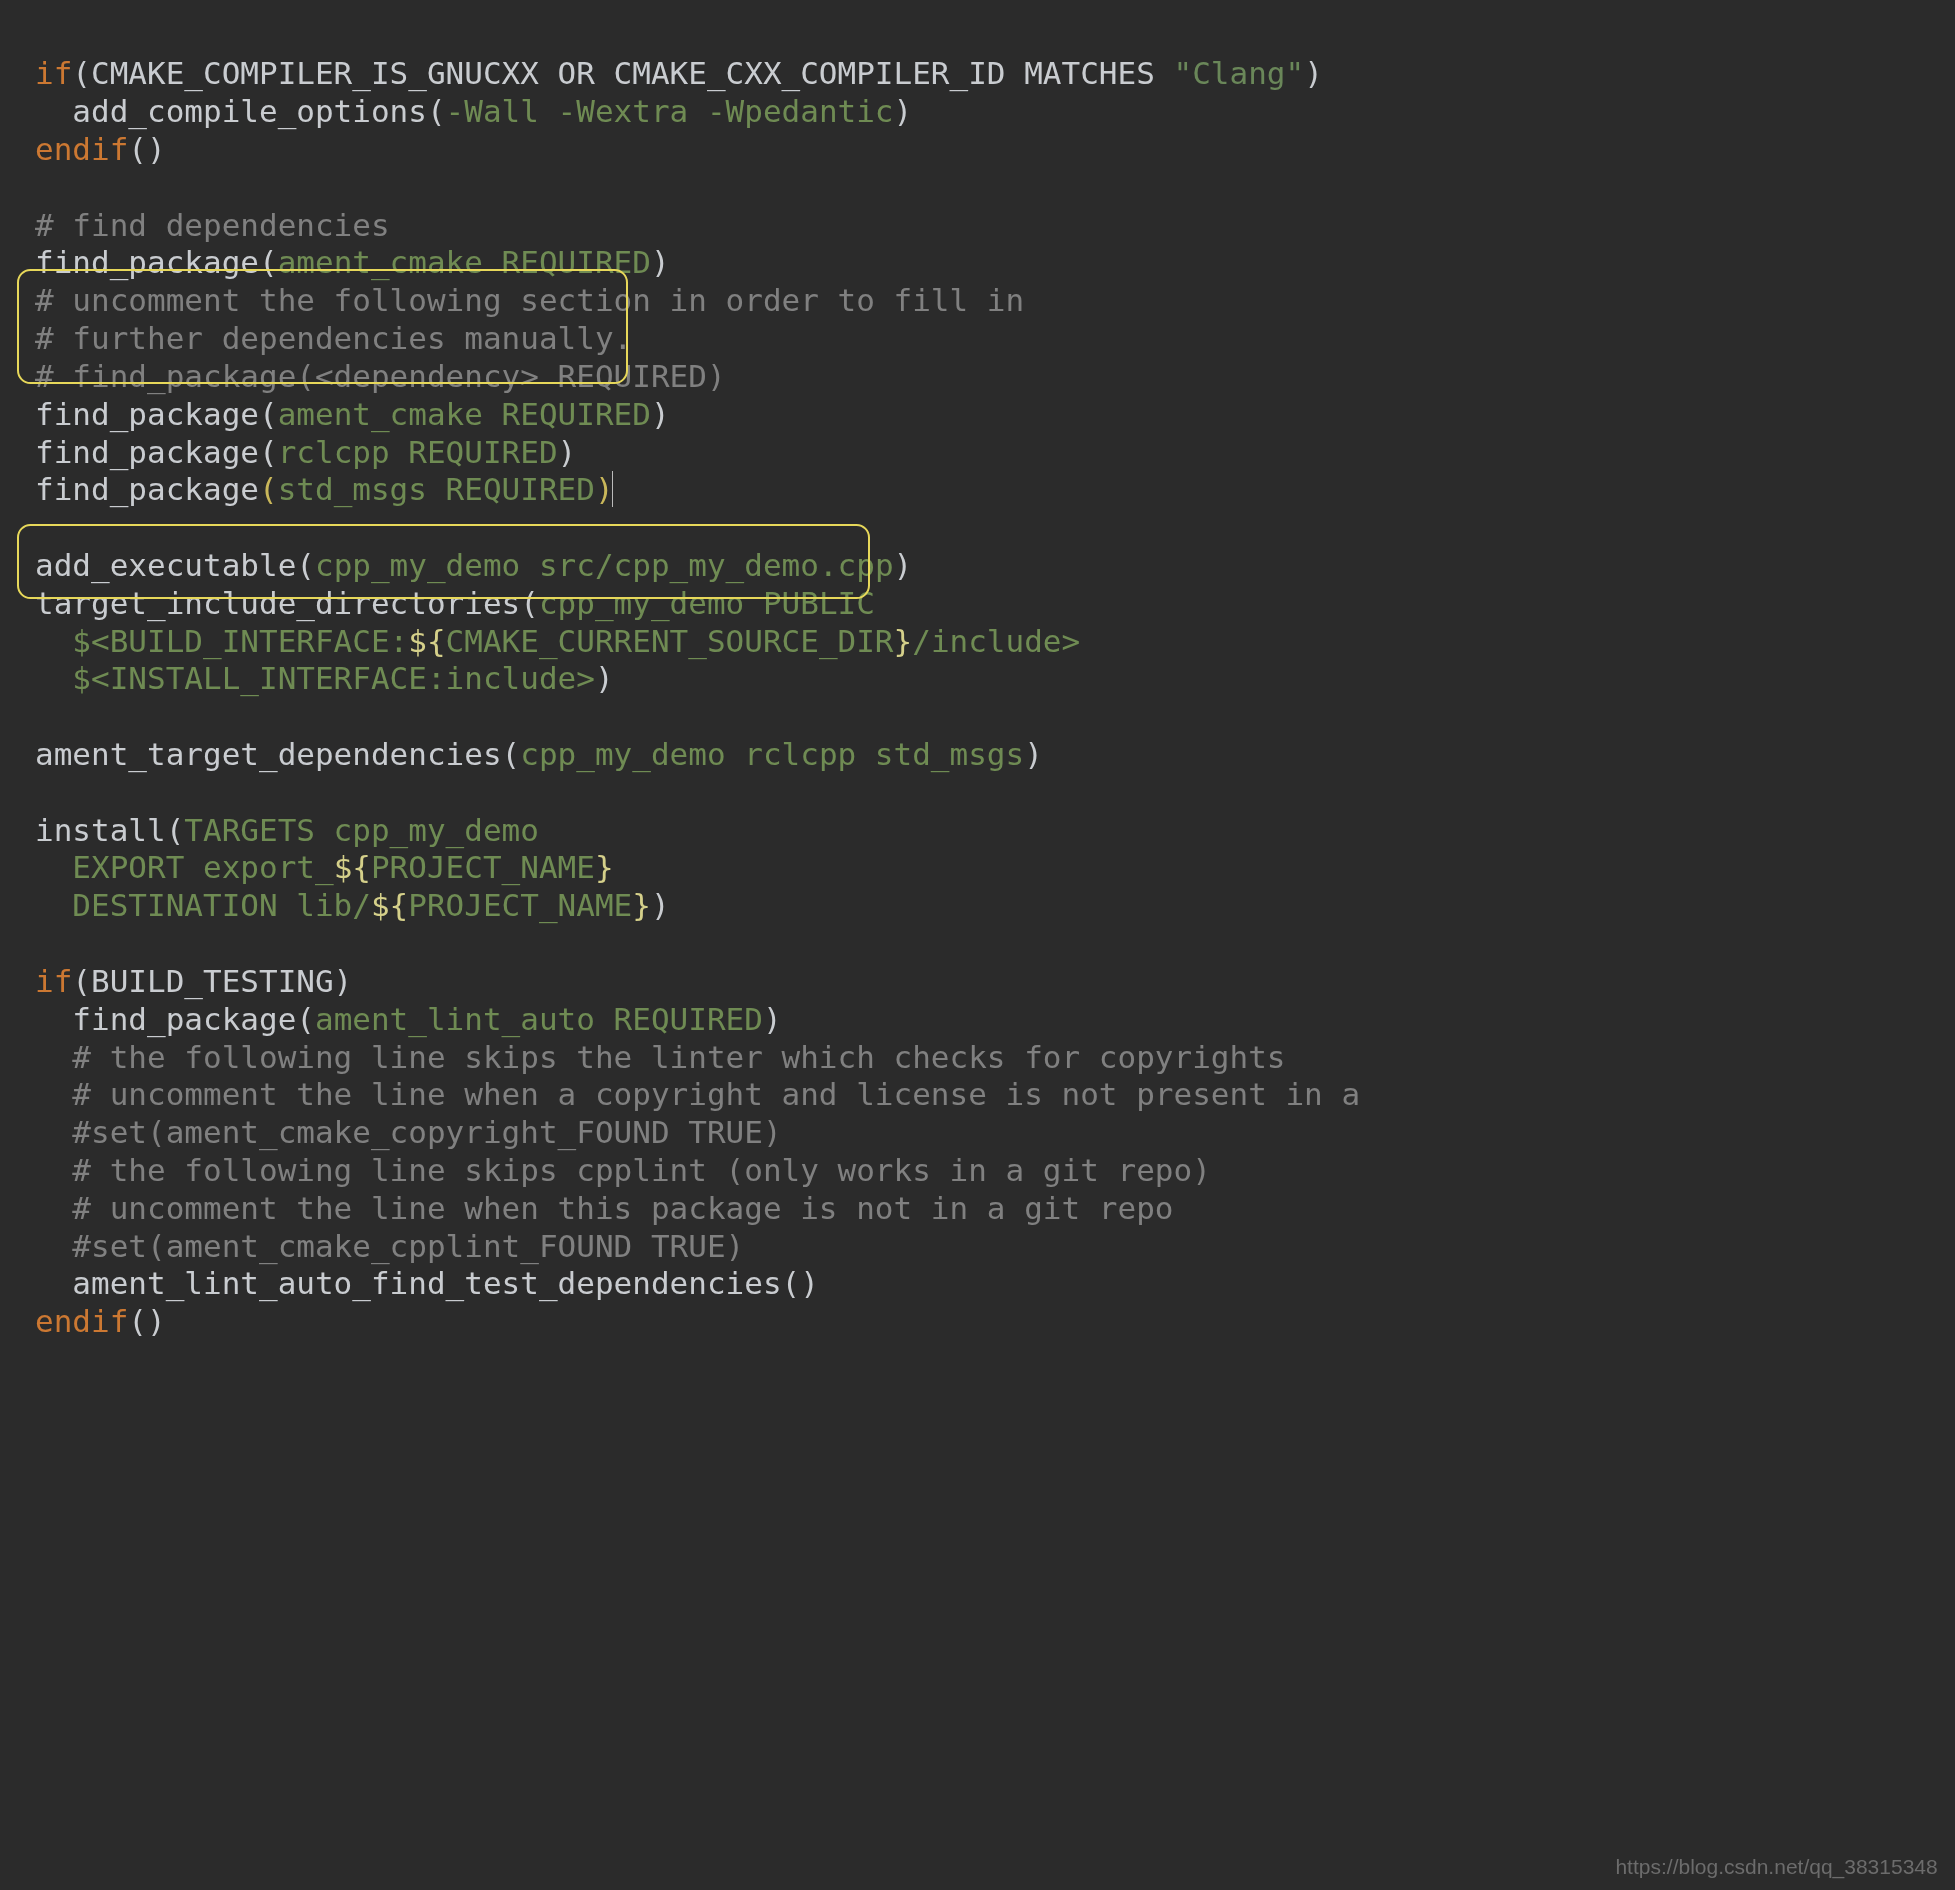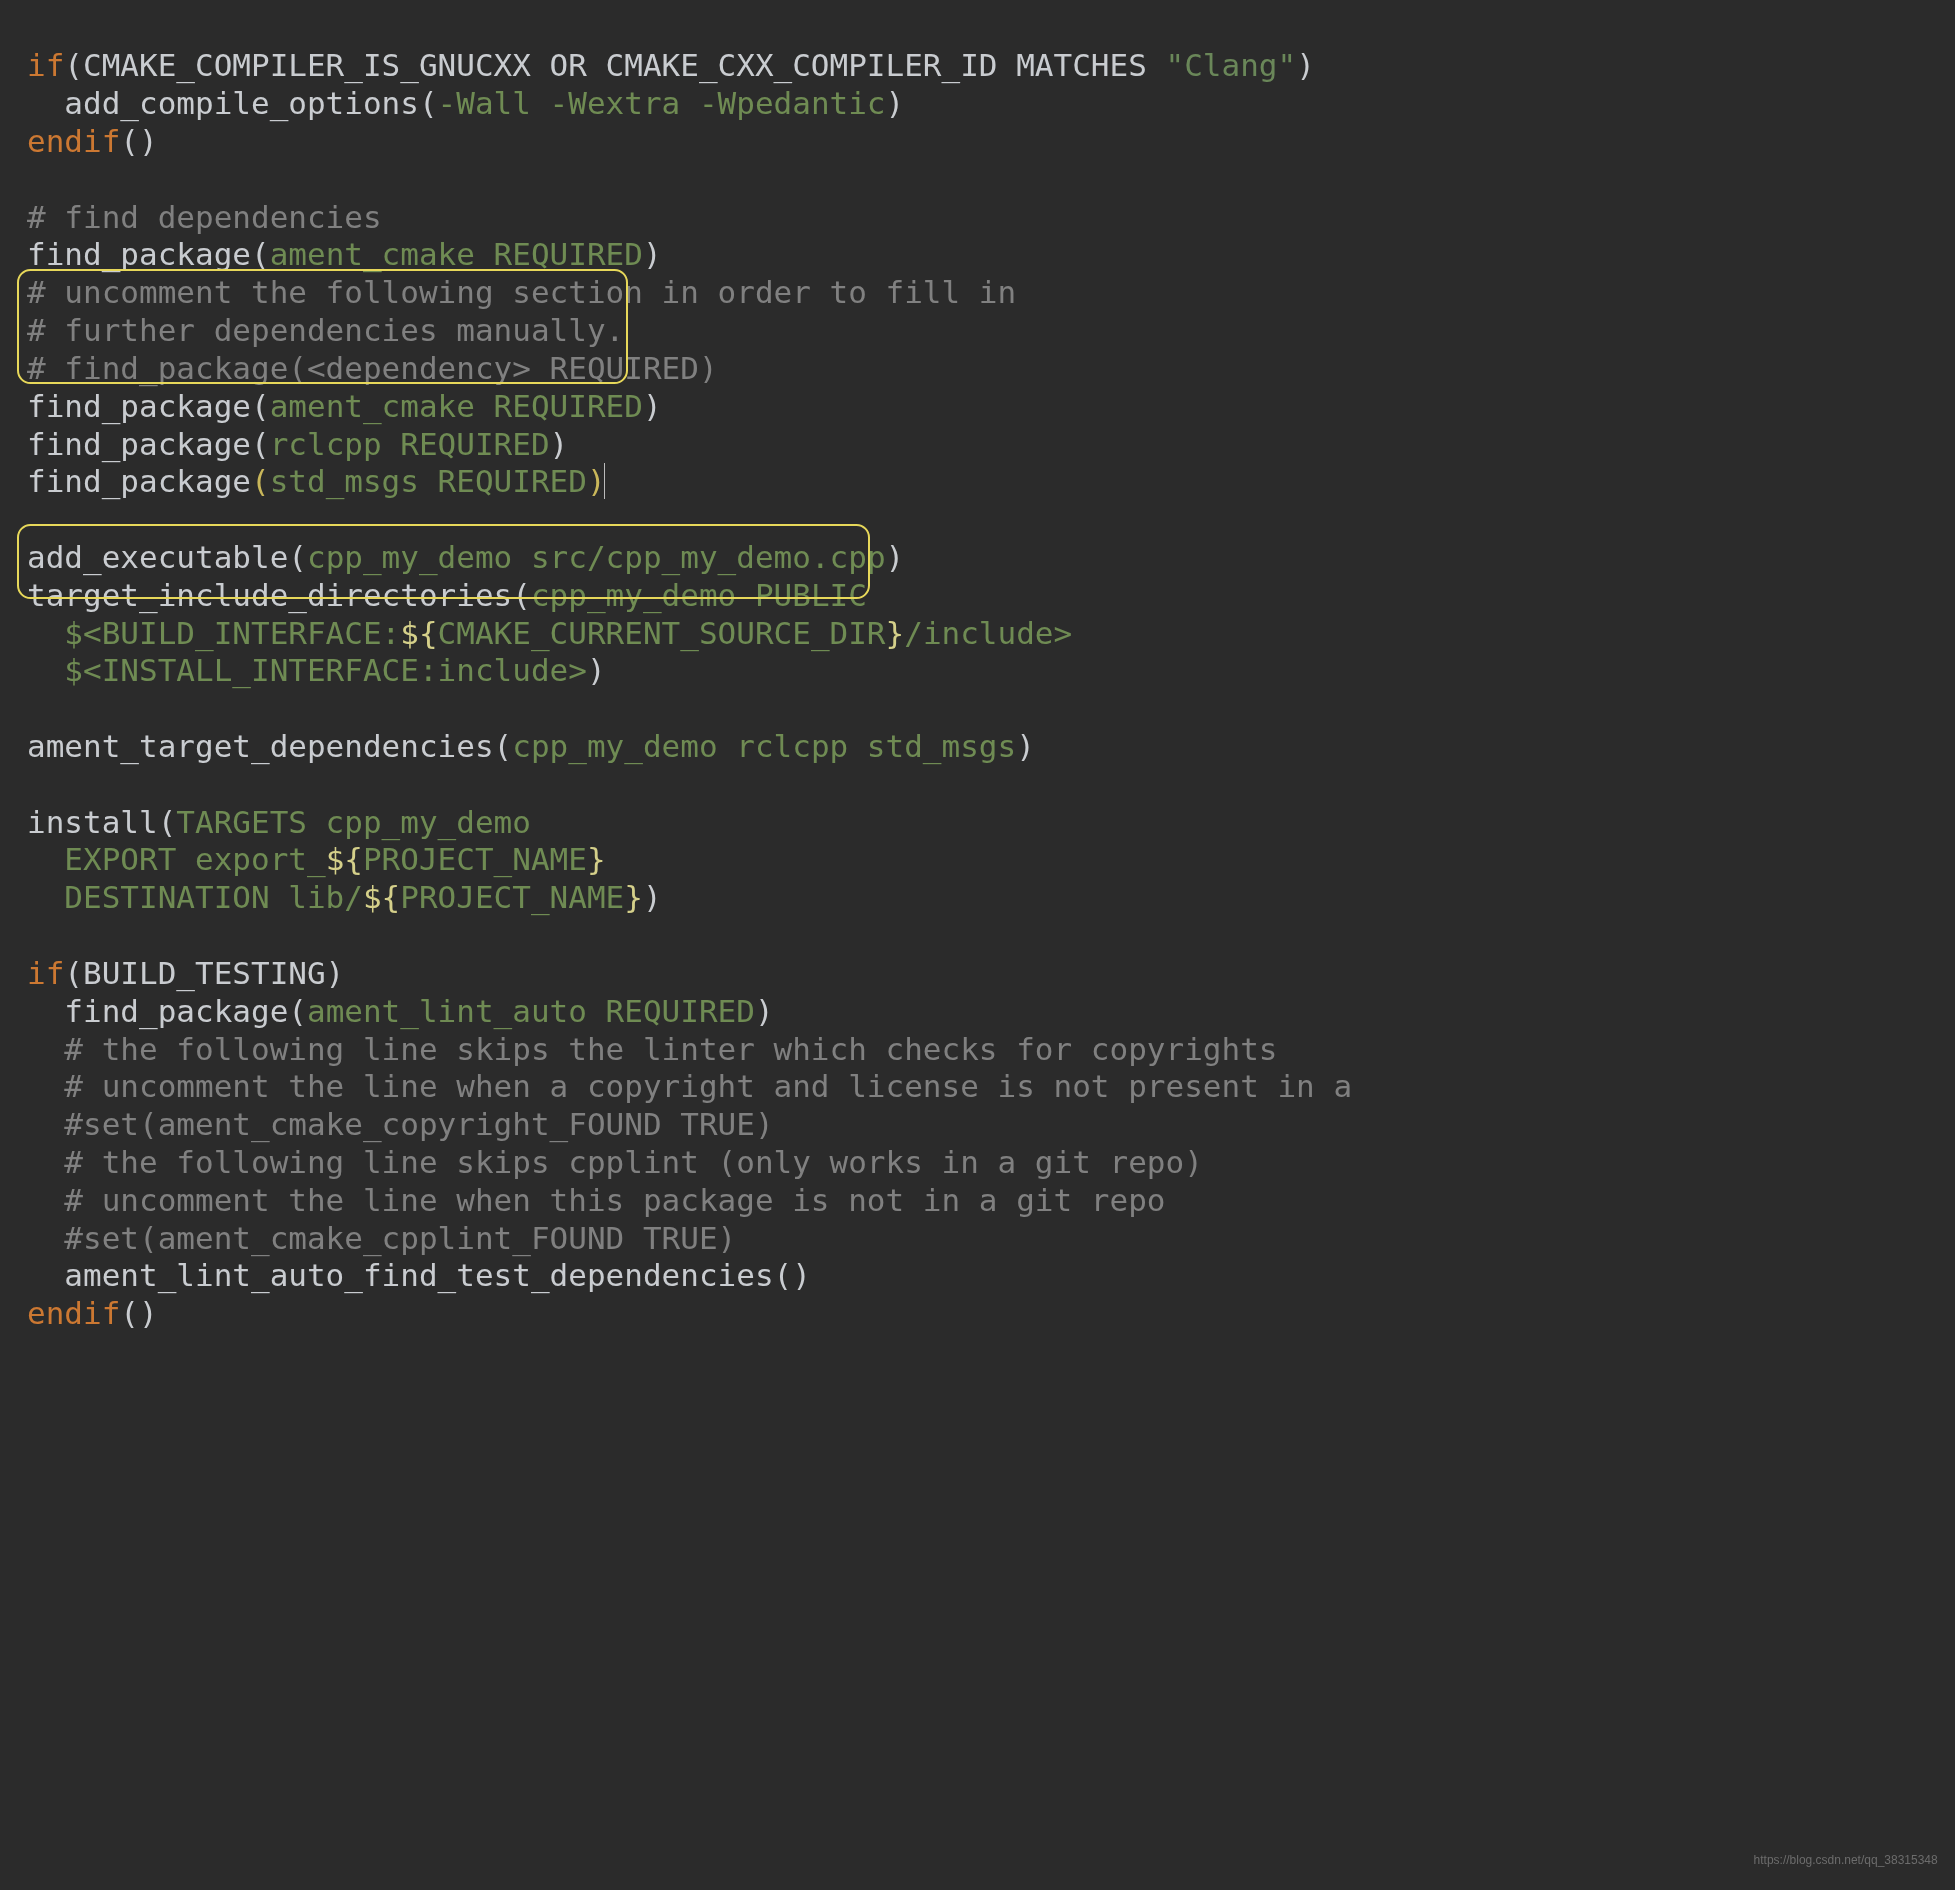--- a/index.html
+++ b/index.html
@@ -7,21 +7,21 @@
     padding: 0;
     background: #2b2b2b;
     font-family: ui-monospace, "SF Mono", Menlo, Consolas, "Liberation Mono", monospace;
     font-size: 31px;
     line-height: 1.22;
     color: #a9b7c6;
     width: 1956px;
     overflow: hidden;
   }
   pre {
-    margin: 0;
+    margin: 8px;
     padding: 9.6px 0 9.6px 27px;
     white-space: pre;
     position: relative;
   }
   .kw   { color: #cc7832; }
   .str  { color: #6f8b53; }            
   .str2 { color: #6a8759; }
   .cmt  { color: #808080; }            
   .varb { color: #d5d08a; }            
   .gold { color: #c9b75a; }            
@@ -39,22 +39,22 @@
   .hl-line {
     position: absolute;
     left: 0;
     right: 0;
     background: #323232;
     z-index: -1;
   }
   .watermark {
     position: fixed;
     right: 17.3px;
-    bottom: 22px;
-    font-size: 12px;
+    bottom: 10px;
+    font-size: 21px;
     color: #6c6c6c;
     font-family: sans-serif;
   }
 </style>
 </head>
 <body>
 
 <pre><span class="hl-line" style="top:347px;height:37px;"></span>
 <span class="kw">if</span><span class="whiteish">(CMAKE_COMPILER_IS_GNUCXX OR CMAKE_CXX_COMPILER_ID MATCHES </span><span class="str2">"Clang"</span><span class="whiteish">)</span>
 <span class="whiteish">  add_compile_options(</span><span class="str">-Wall -Wextra -Wpedantic</span><span class="whiteish">)</span>

